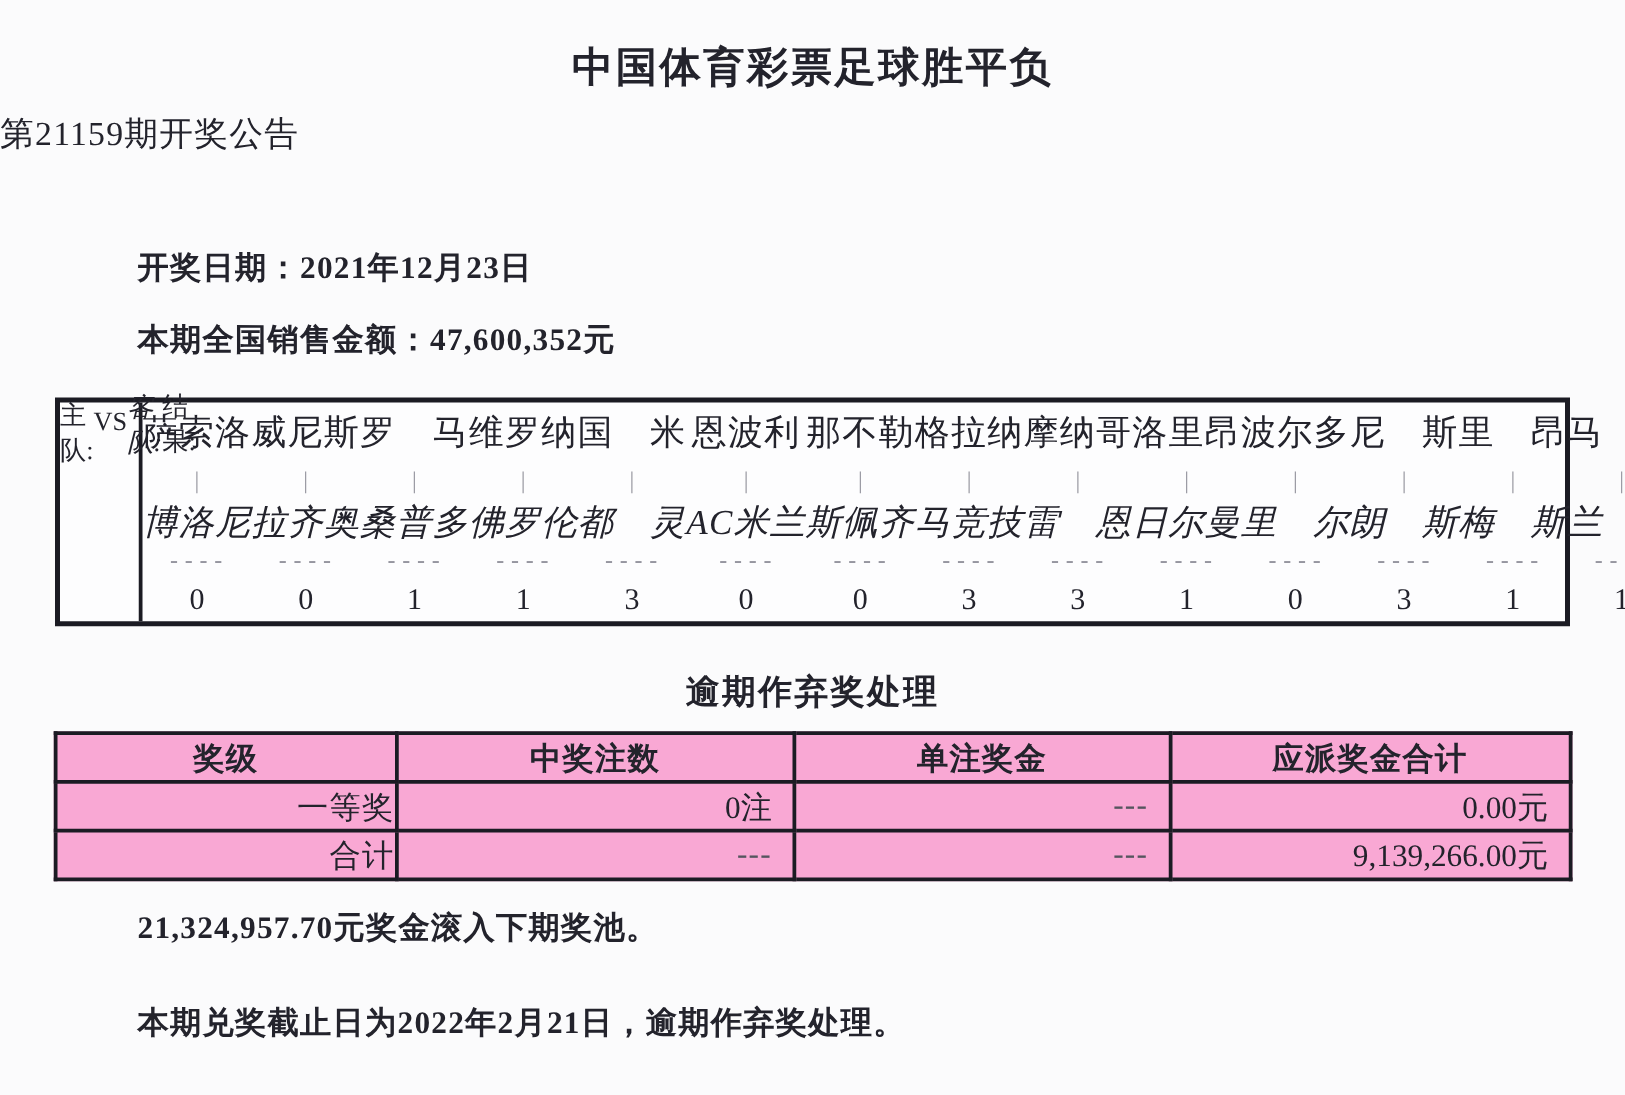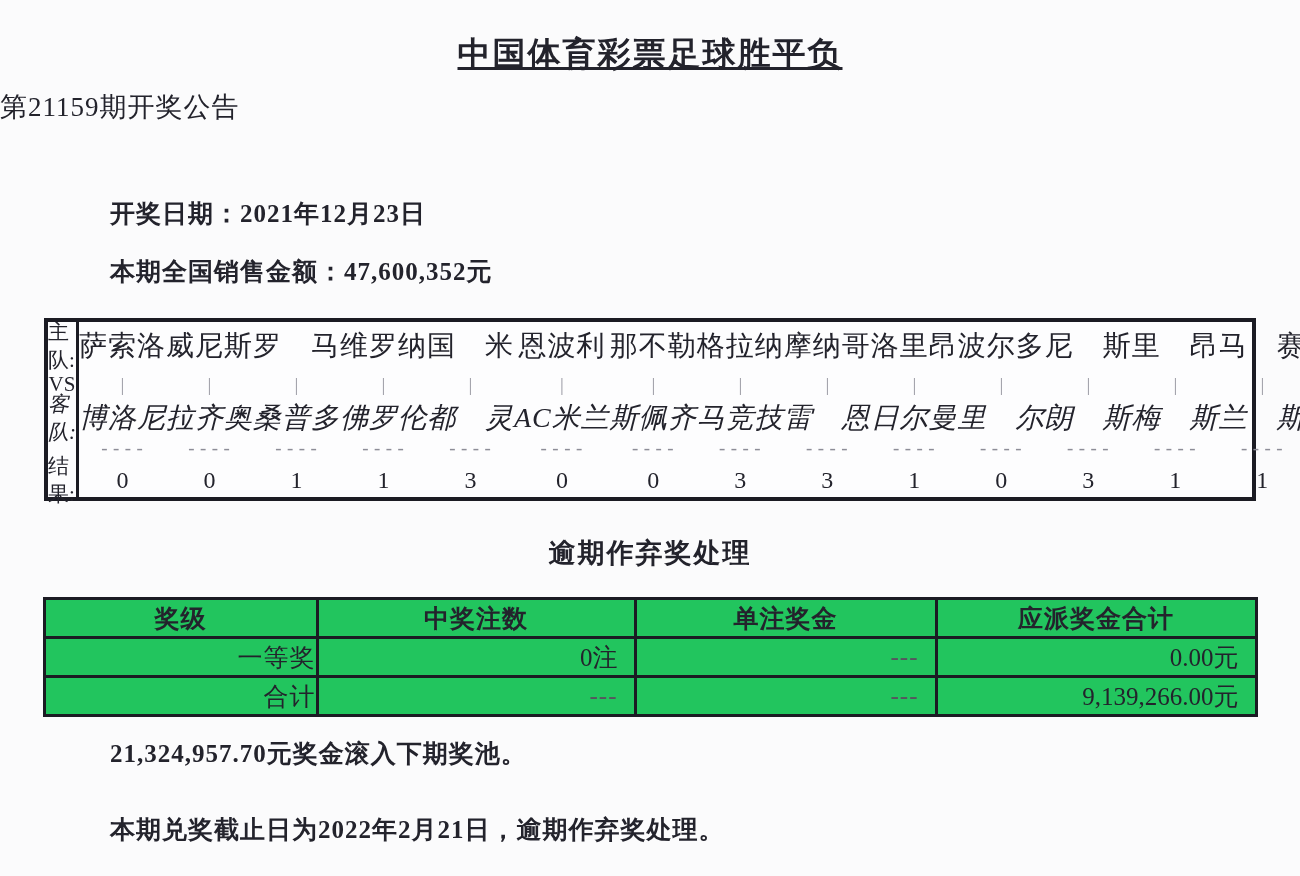--- a/index.html
+++ b/index.html
@@ -7,62 +7,62 @@
   body {
     background:#fbfbfc;
     font-family:"Liberation Serif","DejaVu Serif",serif;
     color:#23232c;
     overflow:hidden;
   }
   .page { width:1300px; height:876px; position:relative; }
 
   .doc-title {
     text-align:center; font-size:33px; font-weight:bold;
-    padding-top:32px; letter-spacing:2px;text-decoration:underline;
+    padding-top:32px; letter-spacing:2px;
   }
   .doc-subtitle {
     text-align:left; font-size:27px; font-weight:normal;
     margin-top:12px; letter-spacing:1px;
   }
   .info-line {
     margin:0 16px 0 110px; font-size:25px; font-weight:bold; letter-spacing:1px;
   }
   .info-line.first { margin-top:72px; }
   .info-line.second { margin-top:25px; }
 
   
   .match-table {
     width:1212px; margin:30px auto 0; display:flex;
     border:4px solid #1b1b23; background:#fdfdfe;
   }
   .label-col {
     width:66px; border-right:3px solid #1b1b23;
-    display:flex; flex-direction:column; font-size:21px;
+    display:flex; flex-direction:row; font-size:21px;
   }
   .match-cols { flex:1; display:flex; }
   .match-col { flex:1; display:flex; flex-direction:column; }
   .cell { display:flex; align-items:center; justify-content:center; }
   .r1 { height:47px; }
   .r2 { height:31px; }
   .r3 { height:36px;font-style:italic; }
   .r4 { height:27px; }
   .r5 { height:34px; }
   .team-name { font-size:28px; letter-spacing:1px; white-space:pre; }
   .vs-bar { color:#9a9aa3; font-size:19px; }
   .dashes { color:#8d8d97; font-size:18px; letter-spacing:1px; font-family:"Liberation Mono","DejaVu Sans Mono",monospace; }
   .result-num { font-size:24px; }
 
   
   .section-title {
     text-align:center; font-size:27px; font-weight:bold;
     margin-top:34px; letter-spacing:2px;
   }
   table.prize-table {
-    width:1212px; margin:26px auto 0; border-collapse:collapse;
-    table-layout:fixed; font-size:25px; background:#22c55e;
+    width:1212px; margin:14px auto 0; border-collapse:collapse;
+    table-layout:fixed; font-size:25px; background:#f9a8d4;
   }
   .prize-table th, .prize-table td {
     border:3px solid #1b1b23; height:39px; overflow:hidden;
   }
   .prize-table th { font-weight:bold; text-align:center; letter-spacing:1px; }
   .prize-table td.level-cell { text-align:right; font-weight:normal; letter-spacing:1px; }
   .prize-table td.num-cell { text-align:right; padding-right:16px; }
   .dash-val { color:#55555e; letter-spacing:1px; }
 
   .footer-line {

